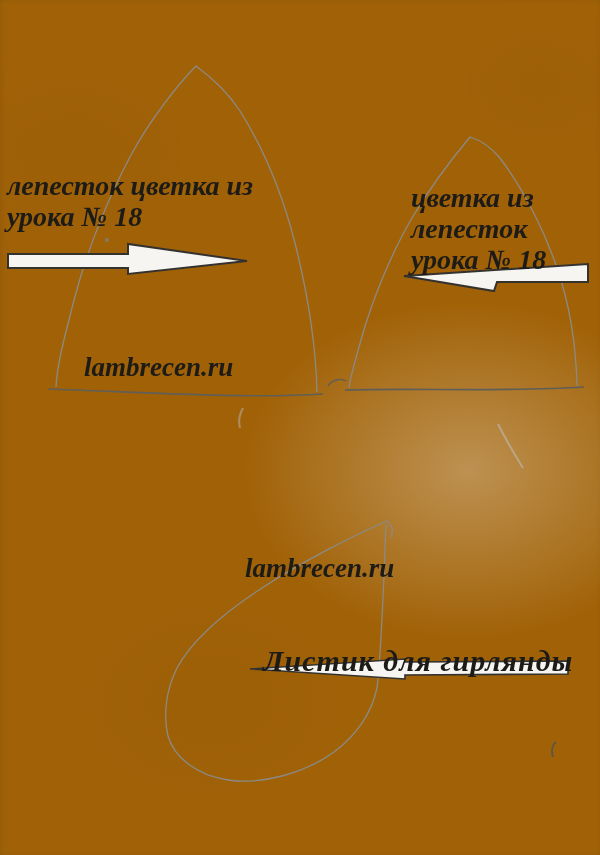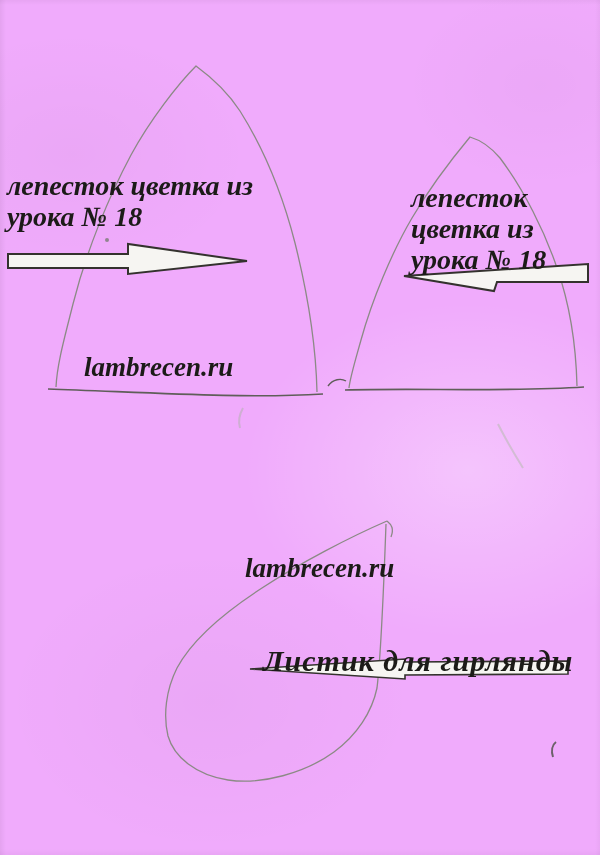--- a/index.html
+++ b/index.html
@@ -35,21 +35,21 @@
   }
   .lbl-left-petal{left:7px;top:170px;font-size:28px;line-height:31px;}
   .lbl-right-petal{left:411px;top:182px;font-size:28px;line-height:31px;}
   .lbl-watermark-top{left:84px;top:352px;font-size:27px;}
   .lbl-watermark-bottom{left:245px;top:553px;font-size:27px;}
   .lbl-leaf{left:263px;top:612px;font-size:30px;letter-spacing:1px;}
 </style>
 </head>
 <body>
 
-<div class="stage" style="background-color: #f0abfc;">
+<div class="stage" style="background-color: #a16207;">
 
   <svg class="drawing" width="600" height="855" viewBox="0 0 600 855">
 
     <path d="M 56 387 C 57 364 65 336 73 304 C 86 252 109 196 131 155 C 150 120 178 84 196 66
              C 211 77 227 91 240 111 C 262 146 282 192 295 243 C 309 299 316 348 317 392" fill="none" stroke-width="1.3" stroke="#8b8a85"></path>
 
     <path d="M 48 389 C 140 392 240 399 323 394" fill="none" stroke-width="1.7" stroke="#5f5e59"></path>
 
     <path d="M 349 388 C 350 378 354 365 361 340 C 372 300 392 252 412 218 C 432 184 455 155 470 137
              C 480 140 490 146 500 158 C 524 190 545 232 557 268 C 570 305 576 345 577 386" fill="none" stroke-width="1.3" stroke="#8b8a85"></path>
@@ -76,22 +76,22 @@
     <path d="M 498 424 C 505 438 515 455 523 468" fill="none" stroke="#bcbbb7" stroke-width="2" opacity="0.6"></path>
     <path d="M 243 408 C 239 415 238 421 240 428" fill="none" stroke="#b3b2ae" stroke-width="2" opacity="0.55"></path>
   </svg>
 
   <div class="label lbl-left-petal" style="color: rgb(28, 27, 24);">
     <div>лепесток цветка из</div>
     <div>урока № 18</div>
   </div>
 
   <div class="label lbl-right-petal" style="color: rgb(28, 27, 24);">
+    <div>цветка из</div>
     <div>лепесток</div>
-    <div>цветка из</div>
     <div>урока № 18</div>
   </div>
 
   <div class="label lbl-watermark-top" style="color: rgb(28, 27, 24);">lambrecen.ru</div>
 
   <div class="label lbl-watermark-bottom" style="color: rgb(28, 27, 24);">lambrecen.ru</div>
 
   <div class="label lbl-leaf" style="color: rgb(28, 27, 24); margin-top: 32px;">Листик для гирлянды</div>
 
 </div>

